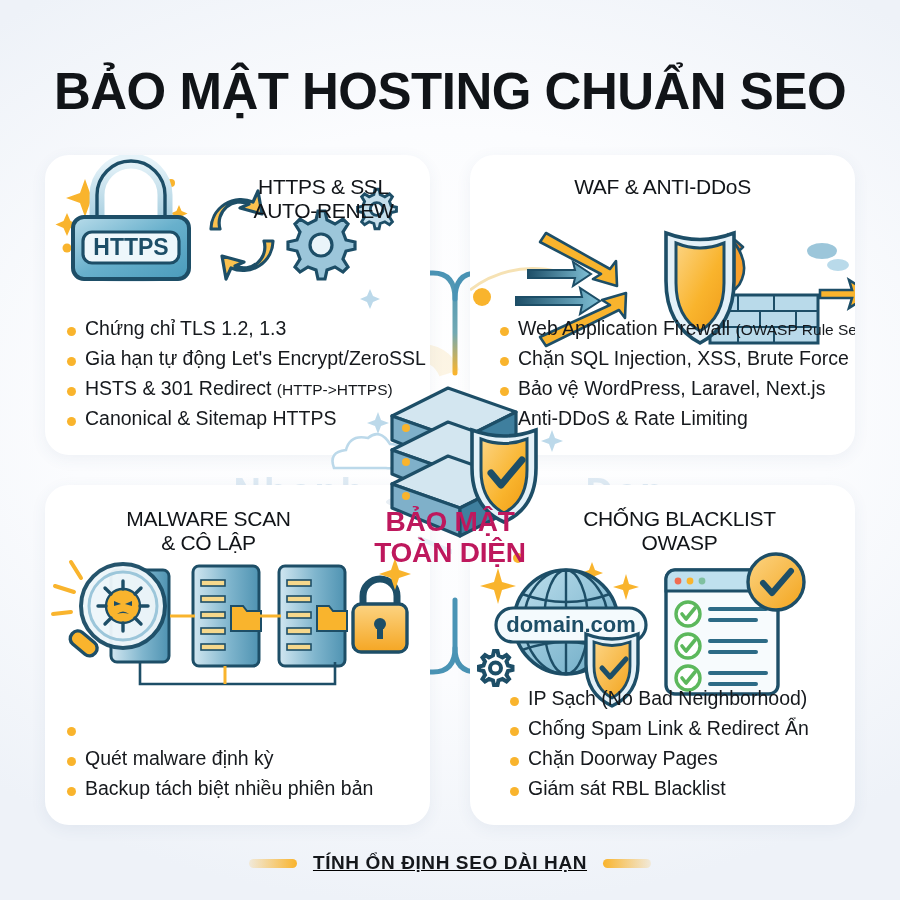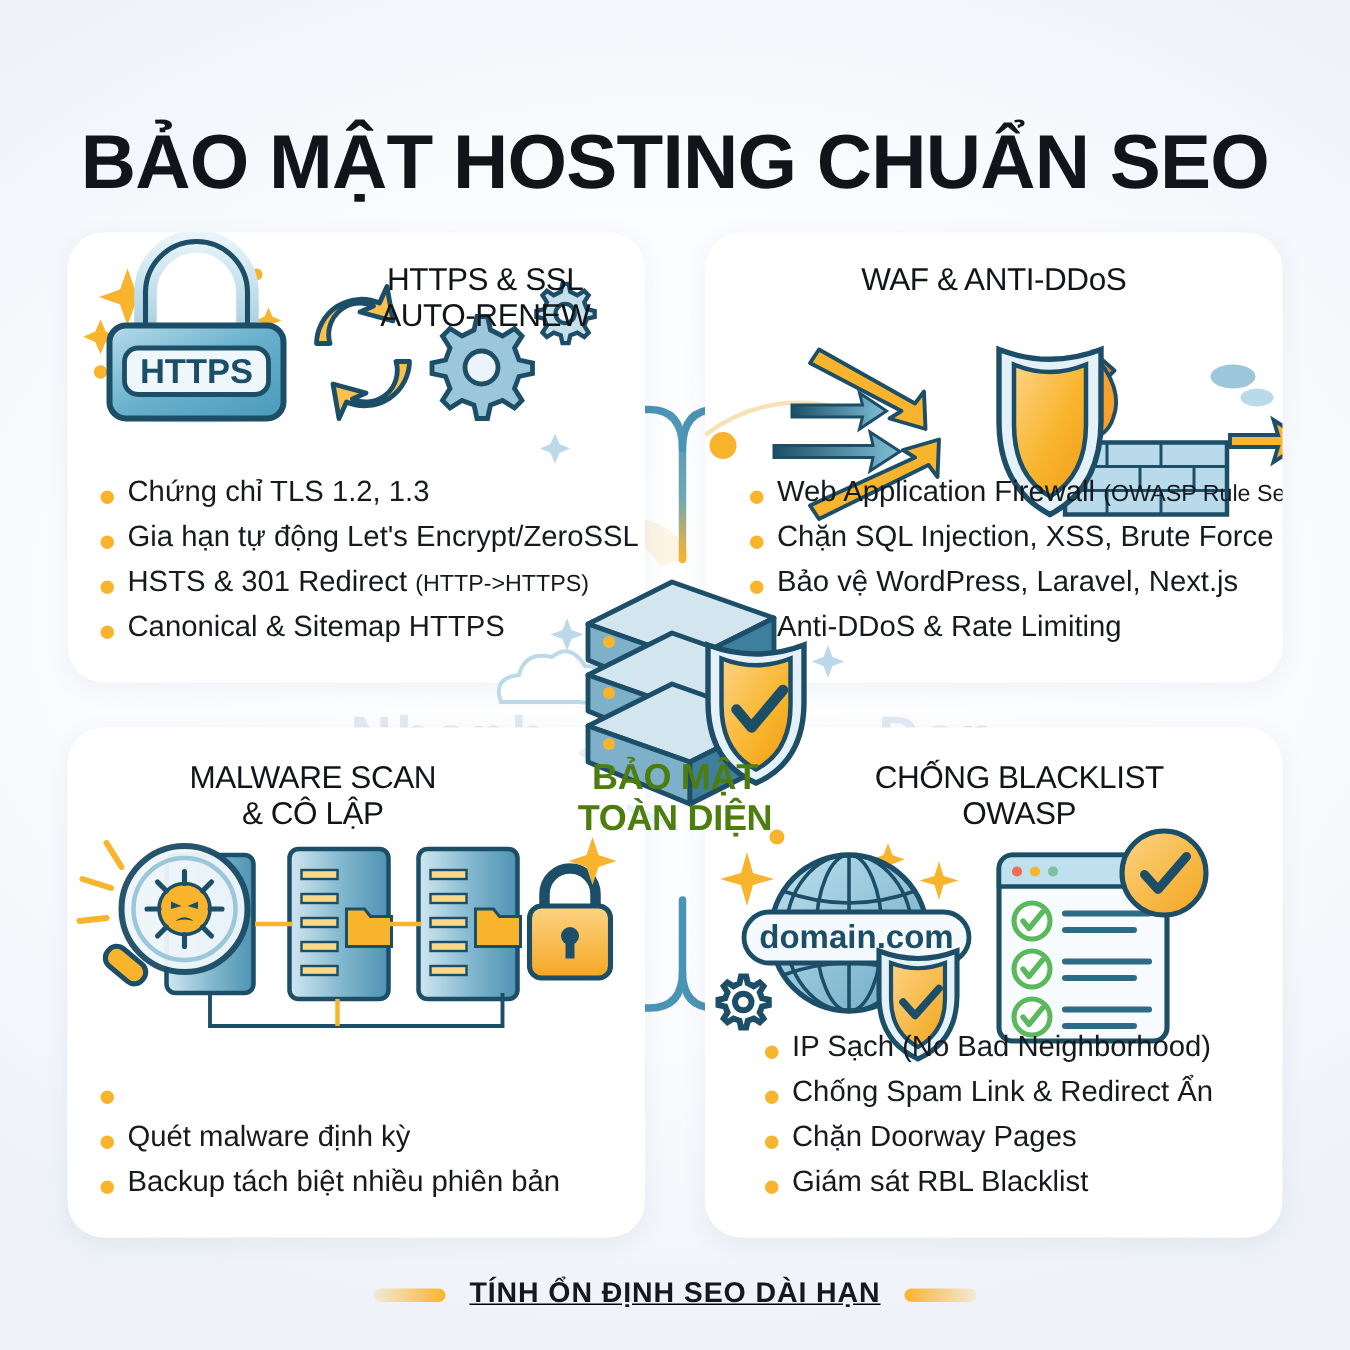--- a/index.html
+++ b/index.html
@@ -26,21 +26,21 @@
     line-height: 0.9;
   }
   .wm-sub {
     font-size: 38px; font-weight: 600; letter-spacing: 3px;
     color: rgba(120, 170, 205, 0.22);
     margin-top: 6px;
   }
 
   
   .page-title {
-    position: absolute; top: 78px; left: 0; right: 0;
+    position: absolute; top: 62px; left: 0; right: 0;
     text-align: center;
     font-size: 51px; font-weight: 800; letter-spacing: -0.5px;
     color: #111418;
     z-index: 5;
   }
 
   
   .card {
     position: absolute;
     background: #ffffff;
@@ -82,21 +82,21 @@
   }
   .bullet .sm { font-size: 15.5px; }
 
   
   .hub {
     position: absolute; left: 330px; top: 378px; width: 240px; height: 220px;
     z-index: 6; text-align: center;
   }
   .hub-label {
     position: absolute; left: 0; right: 0; top: 128px;
-    font-size: 24px; font-weight: 800; color: #4d7c0f; line-height: 1.12;
+    font-size: 28px; font-weight: 800; color: #be185d; line-height: 1.12;
     letter-spacing: -0.2px;
   }
 
   
   .connector { position: absolute; z-index: 2; }
   #conn-top { left: 395px; top: 255px; width: 120px; height: 125px; }
   #conn-bot { left: 395px; top: 600px; width: 120px; height: 110px; }
 
   
   .footer {

